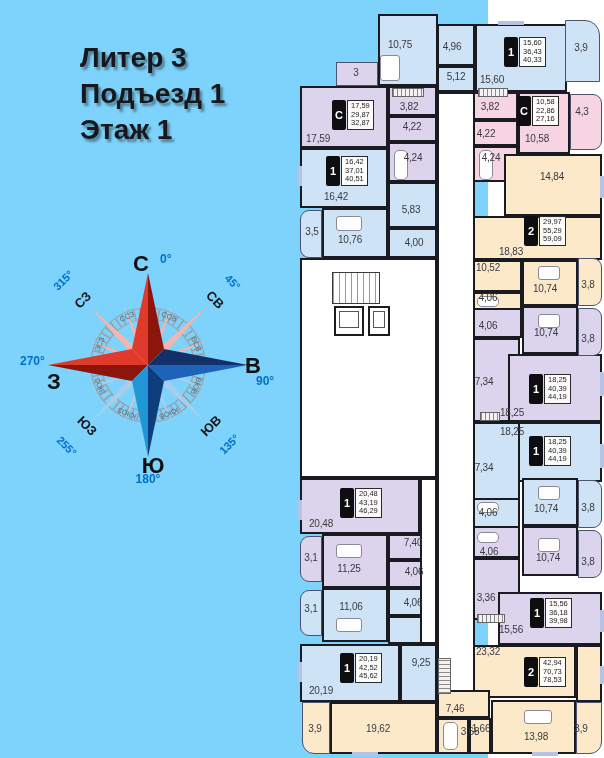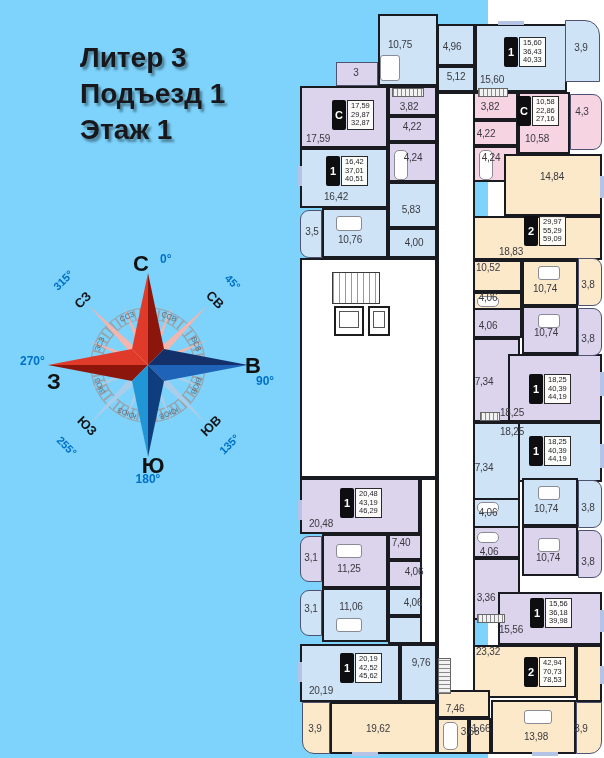--- a/index.html
+++ b/index.html
@@ -245,33 +245,33 @@
       <div class="lbl" style="left: 546px; top: 332px;">10,74</div>
       <div class="lbl" style="left: 484px; top: 381px;">7,34</div>
       <div class="lbl" style="left: 512px; top: 412px;">18,25</div>
       <div class="lbl" style="left: 588px; top: 338px;">3,8</div>
       <div class="lbl" style="left: 512px; top: 431px;">18,25</div>
       <div class="lbl" style="left: 484px; top: 467px;">7,34</div>
       <div class="lbl" style="left: 546px; top: 508px;">10,74</div>
       <div class="lbl" style="left: 488px; top: 512px;">4,06</div>
       <div class="lbl" style="left: 588px; top: 507px;">3,8</div>
       <div class="lbl" style="left: 321px; top: 523px;">20,48</div>
-      <div class="lbl" style="left: 401px; top: 542px;">7,40</div>
+      <div class="lbl" style="left: 413px; top: 542px;">7,40</div>
       <div class="lbl" style="left: 349px; top: 568px;">11,25</div>
       <div class="lbl" style="left: 414px; top: 571px;">4,06</div>
       <div class="lbl" style="left: 311px; top: 557px;">3,1</div>
       <div class="lbl" style="left: 489px; top: 551px;">4,06</div>
       <div class="lbl" style="left: 548px; top: 557px;">10,74</div>
       <div class="lbl" style="left: 486px; top: 597px;">3,36</div>
       <div class="lbl" style="left: 511px; top: 629px;">15,56</div>
       <div class="lbl" style="left: 588px; top: 561px;">3,8</div>
       <div class="lbl" style="left: 351px; top: 606px;">11,06</div>
       <div class="lbl" style="left: 413px; top: 602px;">4,06</div>
       <div class="lbl" style="left: 321px; top: 690px;">20,19</div>
-      <div class="lbl" style="left: 421px; top: 662px;">9,76</div>
+      <div class="lbl" style="left: 421px; top: 662px;">9,25</div>
       <div class="lbl" style="left: 311px; top: 608px;">3,1</div>
       <div class="lbl" style="left: 488px; top: 651px;">23,32</div>
       <div class="lbl" style="left: 455px; top: 708px;">7,46</div>
       <div class="lbl" style="left: 378px; top: 728px;">19,62</div>
       <div class="lbl" style="left: 470px; top: 731px;">3,68</div>
       <div class="lbl" style="left: 481px; top: 728px;">1,66</div>
       <div class="lbl" style="left: 536px; top: 736px;">13,98</div>
       <div class="lbl" style="left: 315px; top: 728px;">3,9</div>
       <div class="lbl" style="left: 581px; top: 728px;">3,9</div>
       <div class="bdg" style="left: 504px; top: 37px;">

